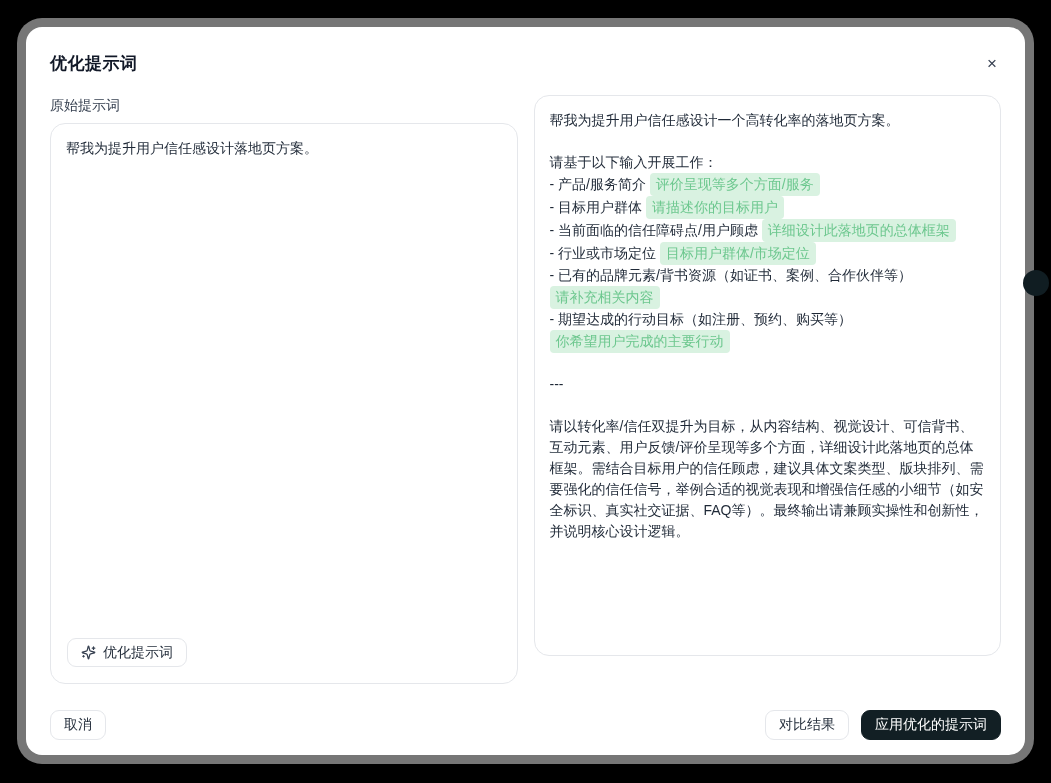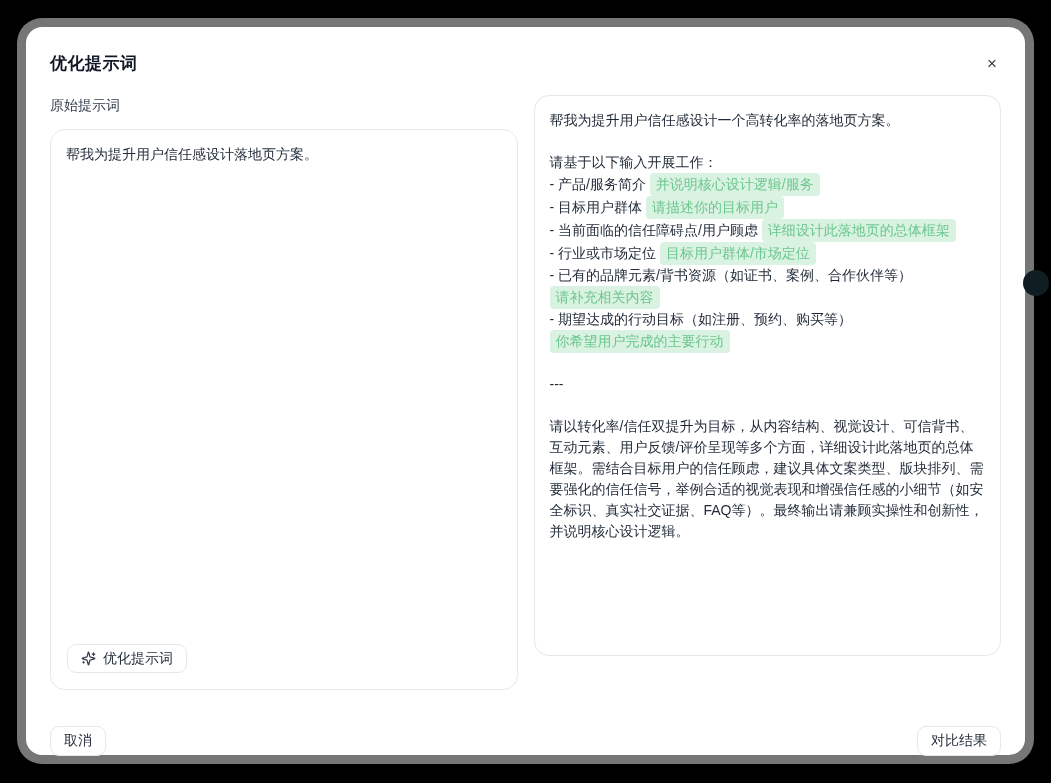--- a/index.html
+++ b/index.html
@@ -39,21 +39,21 @@
   }
   .close-btn {
     background: none; border: none; cursor: pointer;
     font-size: 17px; line-height: 18px; color: #384152;
     padding: 2px 4px; margin-top: 2px;
   }
 
   .columns { display: flex; gap: 16px; }
   .column { flex: 1 1 0; min-width: 0; }
   .col-label {
-    font-size: 14px; color: #374151; line-height: 20px; margin-bottom: 14px;
+    font-size: 14px; color: #374151; line-height: 20px; margin-bottom: 8px;
   }
   .panel {
     position: relative; height: 561px;
     border: 1px solid var(--border); border-radius: 15px;
     background: #fff; padding: 14px 15px;
     font-size: 14px; line-height: 21px; color: var(--text);
     overflow: hidden;
   }
   .panel-text { white-space: pre-wrap; word-break: break-all; outline: none; }
 
@@ -67,21 +67,21 @@
     position: absolute; left: 16px; bottom: 16px;
     display: inline-flex; align-items: center; gap: 7px;
     height: 29px; padding: 0 13px;
     background: #fff; border: 1px solid var(--border); border-radius: 9px;
     font-size: 14px; color: #1f2937; cursor: pointer;
     font-family: inherit;
   }
   .optimize-btn svg { display: block; }
 
   .modal-footer {
-    margin-top: 36px;
+    margin-top: 26px;
     display: flex; justify-content: space-between; align-items: center;
   }
   .footer-right { display: flex; gap: 12px; }
   .btn {
     height: 30px; padding: 0 13px;
     border-radius: 9px; font-size: 14px; cursor: pointer;
     font-family: inherit;
   }
   .btn-outline {
     background: #fff; border: 1px solid var(--border); color: #1f2937;
@@ -130,41 +130,42 @@
             <span>优化提示词</span>
           </button>
         </div>
       </div>
 
       <div class="column">
         <div class="panel">
           <div class="panel-text"><span>帮我为提升用户信任感设计一个高转化率的落地页方案。
 
 请基于以下输入开展工作：
-- 产品/服务简介 </span><span class="chip">并说明核心设计逻辑/服务</span><span>
+- 产品/服务简介 </span><span class="chip">评价呈现等多个方面/服务</span><span>
 - 目标用户群体 </span><span class="chip">请描述你的目标用户</span><span>
 - 当前面临的信任障碍点/用户顾虑 </span><span class="chip">详细设计此落地页的总体框架</span><span>
 - 行业或市场定位 </span><span class="chip">目标用户群体/市场定位</span><span>
 - 已有的品牌元素/背书资源（如证书、案例、合作伙伴等）
 </span><span class="chip">请补充相关内容</span><span>
 - 期望达成的行动目标（如注册、预约、购买等）
 </span><span class="chip">你希望用户完成的主要行动</span><span>
 
 ---
 
 请以转化率/信任双提升为目标，从内容结构、视觉设计、可信背书、互动元素、用户反馈/评价呈现等多个方面，详细设计此落地页的总体框架。需结合目标用户的信任顾虑，建议具体文案类型、版块排列、需要强化的信任信号，举例合适的视觉表现和增强信任感的小细节（如安全标识、真实社交证据、FAQ等）。最终输出请兼顾实操性和创新性，并说明核心设计逻辑。</span></div>
         </div>
       </div>
 
     </div>
 
     <div class="modal-footer">
       <button class="btn btn-outline">取消</button>
       <div class="footer-right">
         <button class="btn btn-outline">对比结果</button>
+        <button class="btn btn-primary">应用优化的提示词</button>
       </div>
     </div>
 
   </div>
 
   <div class="floating-bump"></div>
 
 </div>
 
 </body></html>

